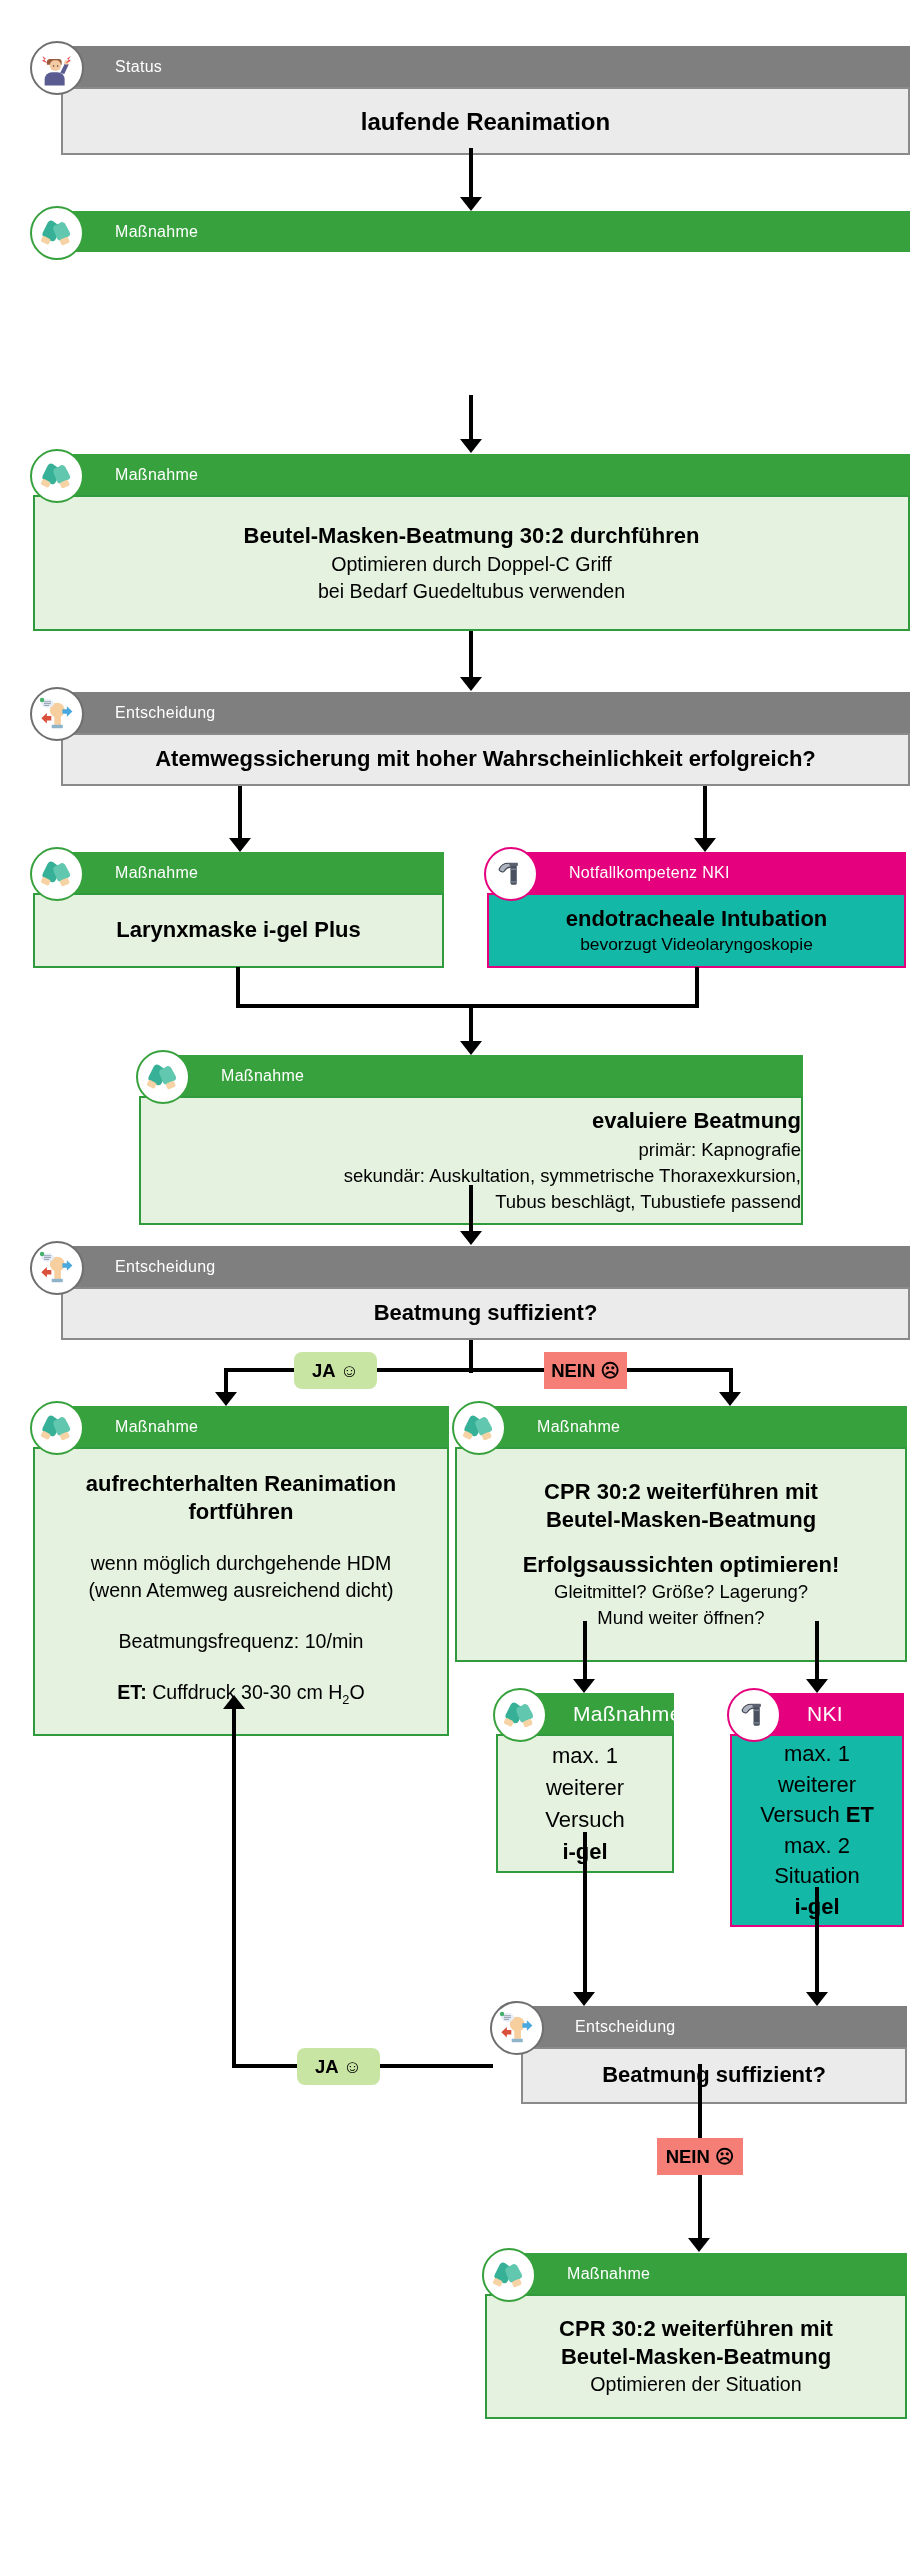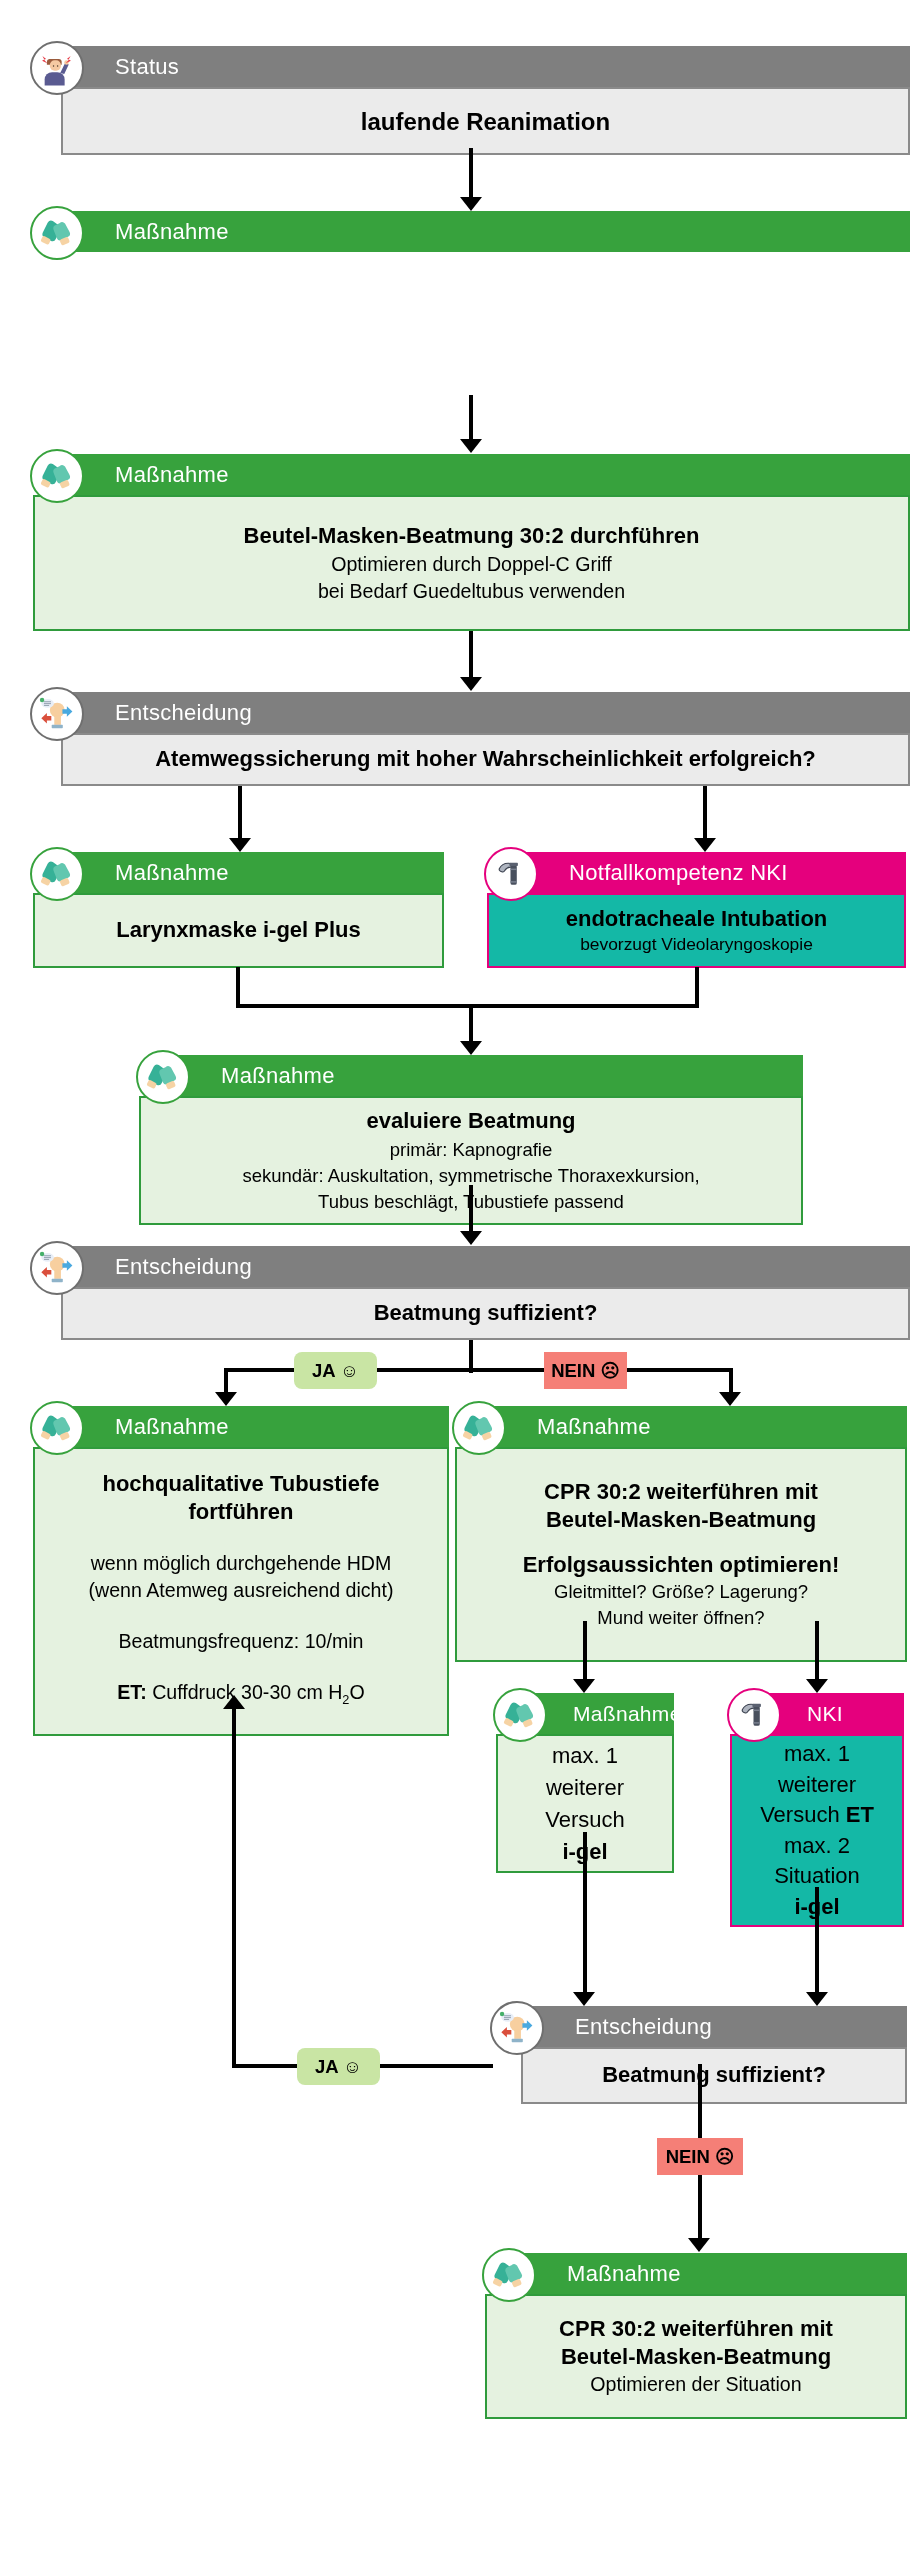--- a/index.html
+++ b/index.html
@@ -1,21 +1,21 @@
 <!DOCTYPE html>
 <html style="font-size:8.7px"><head>
 <meta charset="utf-8">
 <style>
   html,body{margin:0;padding:0;background:#ffffff;}
   .canvas{position:relative;width:919px;height:2576px;background:#ffffff;
           font-family:"Liberation Sans",sans-serif;color:#000;}
   .node{position:absolute;}
   
   .hdr{position:relative;margin-left:32px;height:41px;display:flex;align-items:center;
-       padding-left:50px;box-sizing:border-box;color:#fff;font-size:22px;letter-spacing:0.3px;}
+       padding-left:50px;box-sizing:border-box;color:#fff;font-size:16px;letter-spacing:0.3px;}
   .bd{box-sizing:border-box;display:flex;flex-direction:column;justify-content:center;
       text-align:center;font-size:19.6px;line-height:27px;}
   .b{font-weight:bold;font-size:22px;line-height:30.5px;}
   
   .green  .hdr{background:#37a23d;}
   .green  .bd{background:#e5f2e0;border:2.2px solid #2f9b3c;}
   .gray   .hdr{background:#7f7f7f;}
   .gray   .bd{background:#ebebeb;border:2.2px solid #8a8a8a;margin-left:28px;}
   .pink   .hdr{background:#e5007d;}
   .pink   .bd{background:#14b8a6;border:2.2px solid #e5007d;}
@@ -175,21 +175,21 @@
   <div class="node green" style="left:139px;top:1055px;width:664px;">
     <div class="badge bg">
       <svg viewBox="0 0 100 100">
         <path d="M40 16 Q31 12 26 21 L13 47 Q9 56 18 61 L35 70 Q44 74 48 65 L60 40 Q64 31 55 27 Z" fill="#36b197"></path>
         <rect x="9" y="60" width="24" height="17" rx="5" fill="#f6d3a4" transform="rotate(26 21 68)"></rect>
         <path d="M58 22 Q66 15 73 23 L85 45 Q90 54 81 59 L64 68 Q55 72 51 63 L42 40 Q39 30 48 27 Z" fill="#62c7af"></path>
         <rect x="60" y="62" width="24" height="17" rx="5" fill="#f6d3a4" transform="rotate(-24 72 70)"></rect>
       </svg>
     </div>
     <div class="hdr">Maßnahme</div>
-    <div class="bd" style="height:129px;">
+    <div class="bd" style="height:129px;align-items:flex-end;">
       <div class="b">evaluiere Beatmung</div>
       <div class="fs34">primär: Kapnografie</div>
       <div class="fs34">sekundär: Auskultation, symmetrische Thoraxexkursion,</div>
       <div class="fs34">Tubus beschlägt, Tubustiefe passend</div>
     </div>
   </div>
 
   <div class="vl" style="left:469px;top:1185px;height:49px;"></div>
   <div class="ahd" style="left:460px;top:1231px;"></div>
 
@@ -228,21 +228,21 @@
       <svg viewBox="0 0 100 100">
         <path d="M40 16 Q31 12 26 21 L13 47 Q9 56 18 61 L35 70 Q44 74 48 65 L60 40 Q64 31 55 27 Z" fill="#36b197"></path>
         <rect x="9" y="60" width="24" height="17" rx="5" fill="#f6d3a4" transform="rotate(26 21 68)"></rect>
         <path d="M58 22 Q66 15 73 23 L85 45 Q90 54 81 59 L64 68 Q55 72 51 63 L42 40 Q39 30 48 27 Z" fill="#62c7af"></path>
         <rect x="60" y="62" width="24" height="17" rx="5" fill="#f6d3a4" transform="rotate(-24 72 70)"></rect>
       </svg>
     </div>
     <div class="hdr">Maßnahme</div>
     <div class="bd" style="height:289px;">
       <div class="gap44">
-        <div class="b" style="line-height:28px;">hochqualitative Tubustiefe</div>
+        <div class="b" style="line-height:28px;">aufrechterhalten Reanimation</div>
         <div class="b" style="line-height:28px;">fortführen</div>
       </div>
       <div class="gap44">
         <div>wenn möglich durchgehende HDM</div>
         <div>(wenn Atemweg ausreichend dicht)</div>
       </div>
       <div class="gap44">Beatmungsfrequenz: 10/min</div>
       <div><b>ET:</b><span> Cuffdruck 30-30 cm H</span><span class="sub">2</span><span>O</span></div>
     </div>
   </div>

